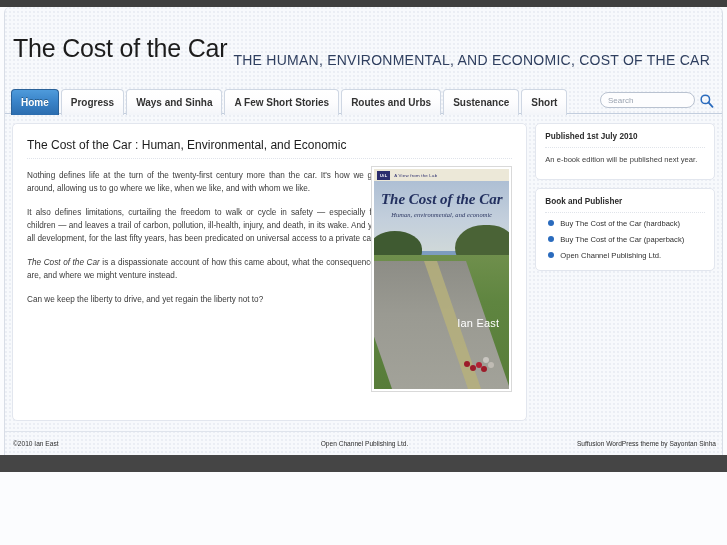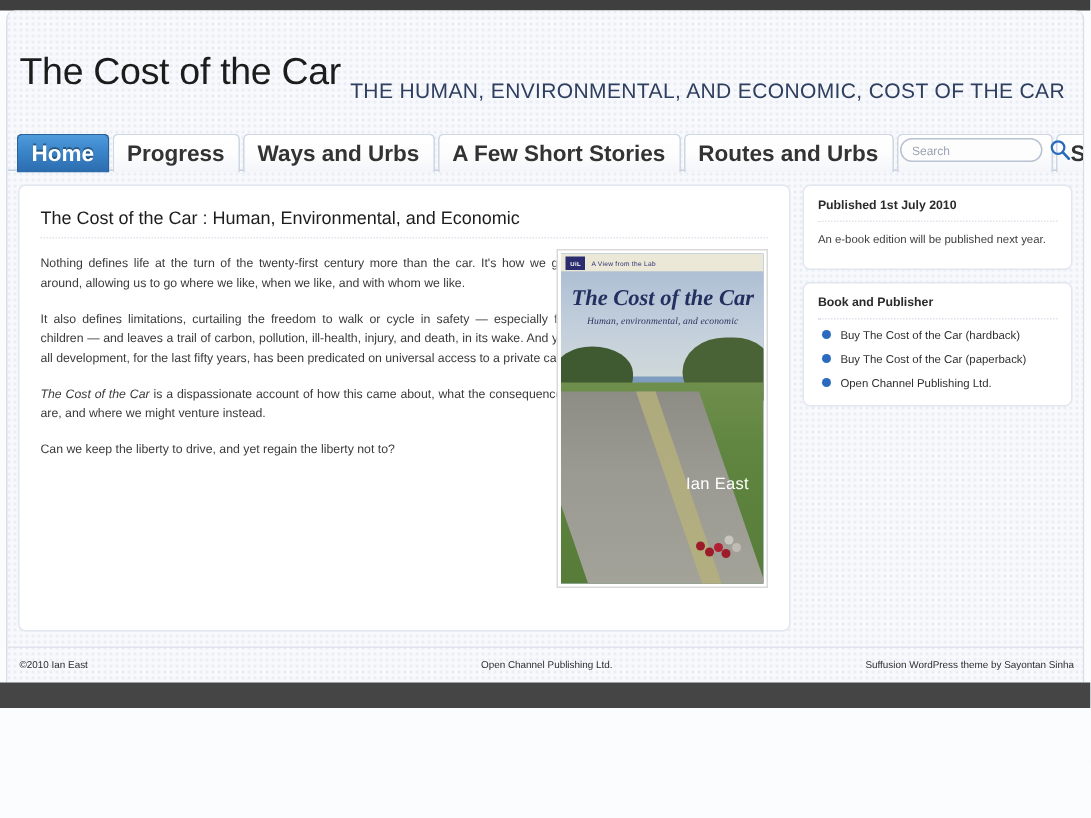--- a/index.html
+++ b/index.html
@@ -93,21 +93,21 @@
   .nav-list {
     list-style: none;
     margin: 0; padding: 0;
     display: flex;
     align-items: flex-end;
     height: 33px;
     padding-left: 6px;
     gap: 2px;
   }
   .nav-item {
-    font-size: 15px;
+    font-size: 10px;
     font-weight: bold;
     color: #333;
     padding: 0 9px;
     height: 26px;
     line-height: 26px;
     background: linear-gradient(to bottom, #ffffff 0%, #fdfdfe 50%, #f3f5f9 100%);
     border: 1px solid #cfd7e3;
     border-bottom: none;
     border-radius: 4px 4px 0 0;
     white-space: nowrap;
@@ -120,21 +120,21 @@
     background: linear-gradient(to bottom, #4f9bdb 0%, #3a84c9 45%, #2b6cae 100%);
     border-color: #2a6198;
     color: #ffffff;
     text-shadow: 0 -1px 0 rgba(0,0,0,.35);
   }
 
   .search-wrap {
     position: absolute;
     right: 8px; bottom: 5px;
     display: flex;
-    align-items: flex-start;
+    align-items: center;
     gap: 4px;
   }
   .search-input {
     width: 95px; height: 16px;
     border: 1px solid #b9c2d0;
     border-radius: 8px;
     background: #fdfdfe;
     font-size: 8px;
     color: #555;
     padding: 0 7px;
@@ -388,21 +388,21 @@
 
     <div class="header">
       <h1 class="site-title">The Cost of the Car</h1>
       <div class="site-tagline">THE HUMAN, ENVIRONMENTAL, AND ECONOMIC, COST OF THE CAR</div>
     </div>
 
     <div class="navbar">
       <ul class="nav-list">
         <li class="nav-item active">Home</li>
         <li class="nav-item">Progress</li>
-        <li class="nav-item">Ways and Urbs</li>
+        <li class="nav-item">Ways and Sinha</li>
         <li class="nav-item">A Few Short Stories</li>
         <li class="nav-item">Routes and Urbs</li>
         <li class="nav-item">Sustenance</li>
         <li class="nav-item">Short</li>
       </ul>
 
       <div class="search-wrap">
         <input class="search-input" type="text" placeholder="Search" style="">
         <svg class="search-icon" viewBox="0 0 20 20">
           <circle cx="8.5" cy="8.5" r="5.6" fill="none" stroke="#2a6bbd" stroke-width="2"></circle>

